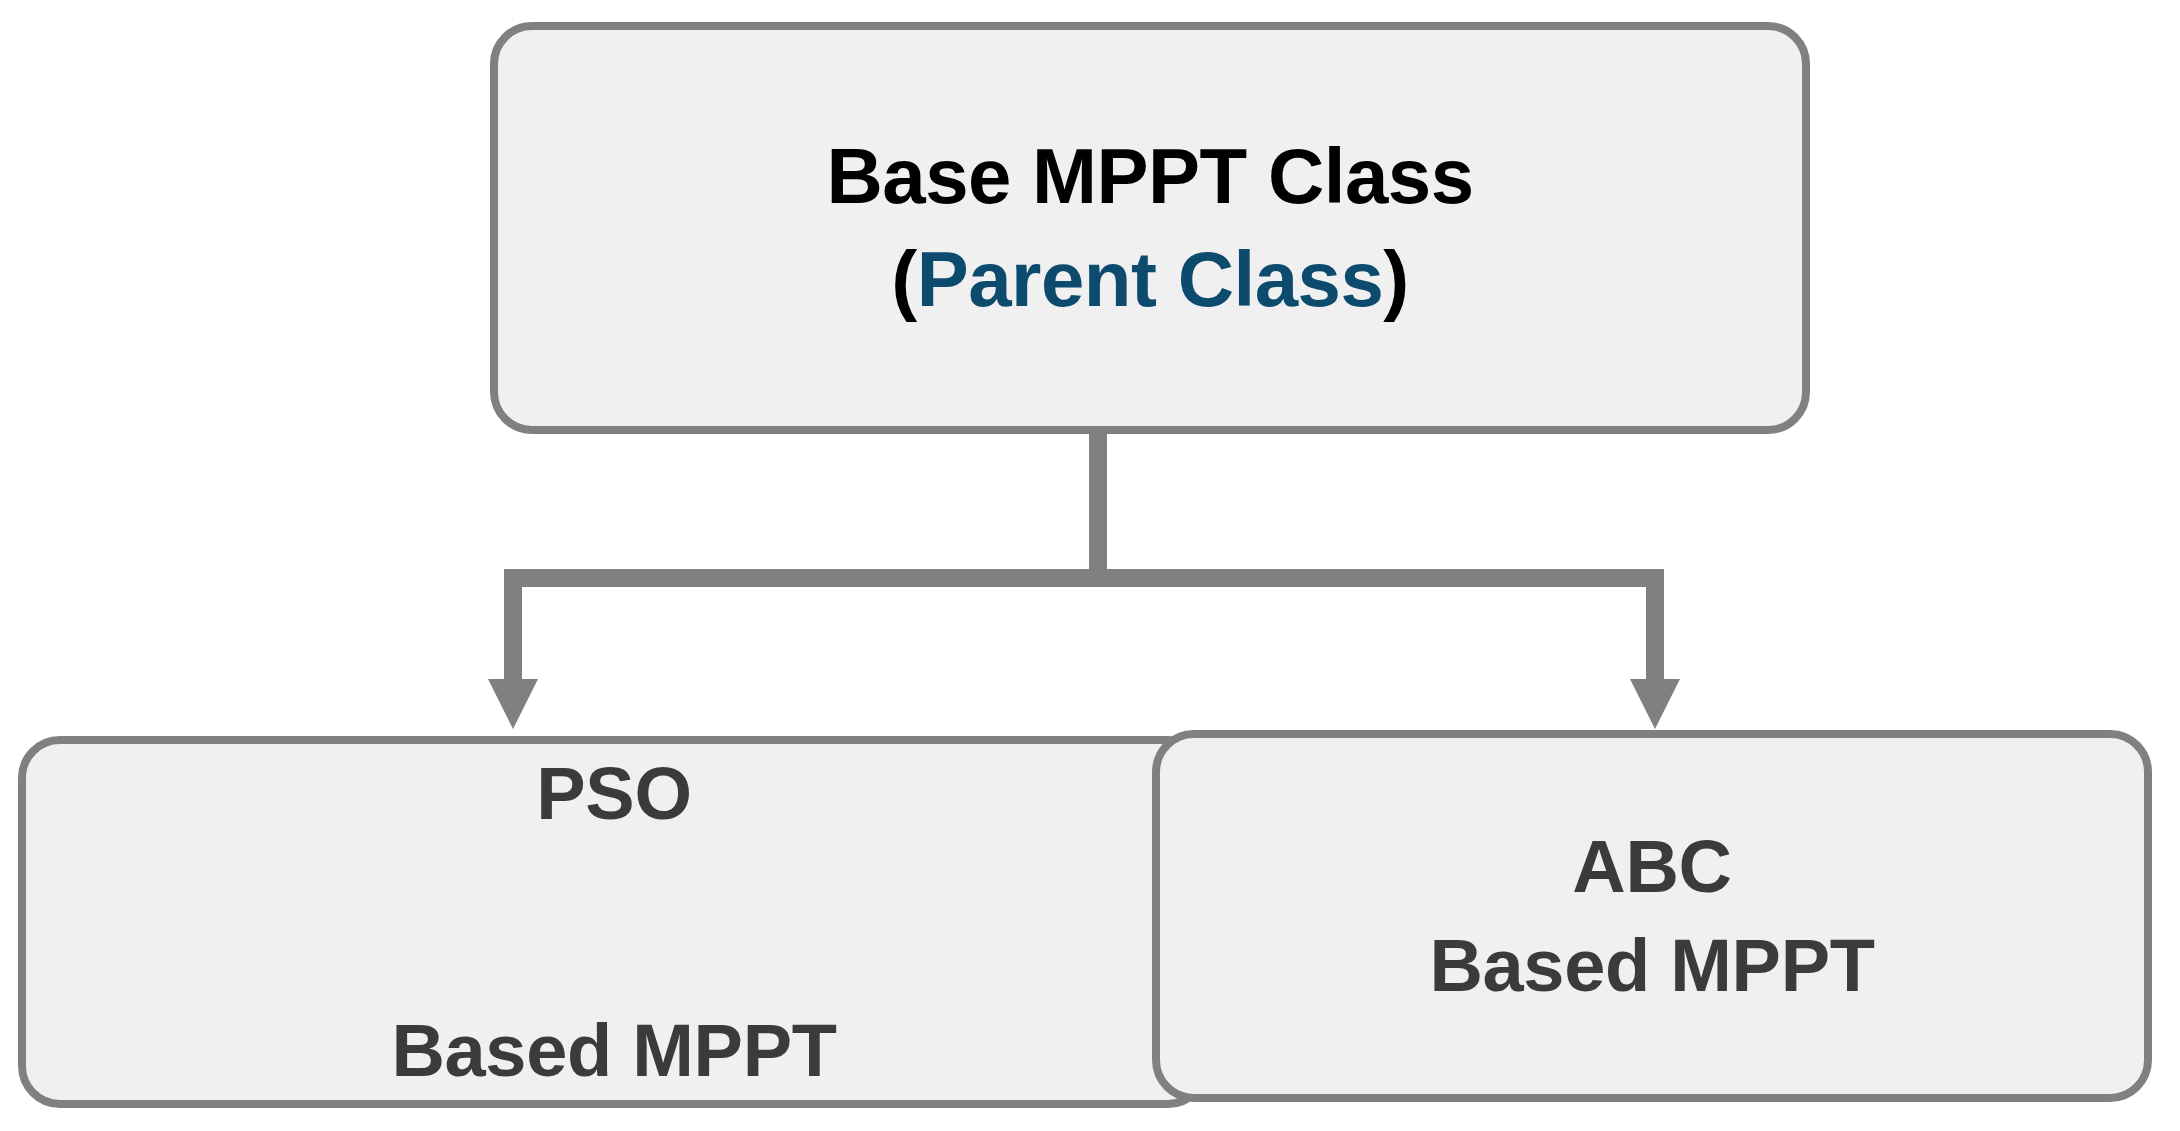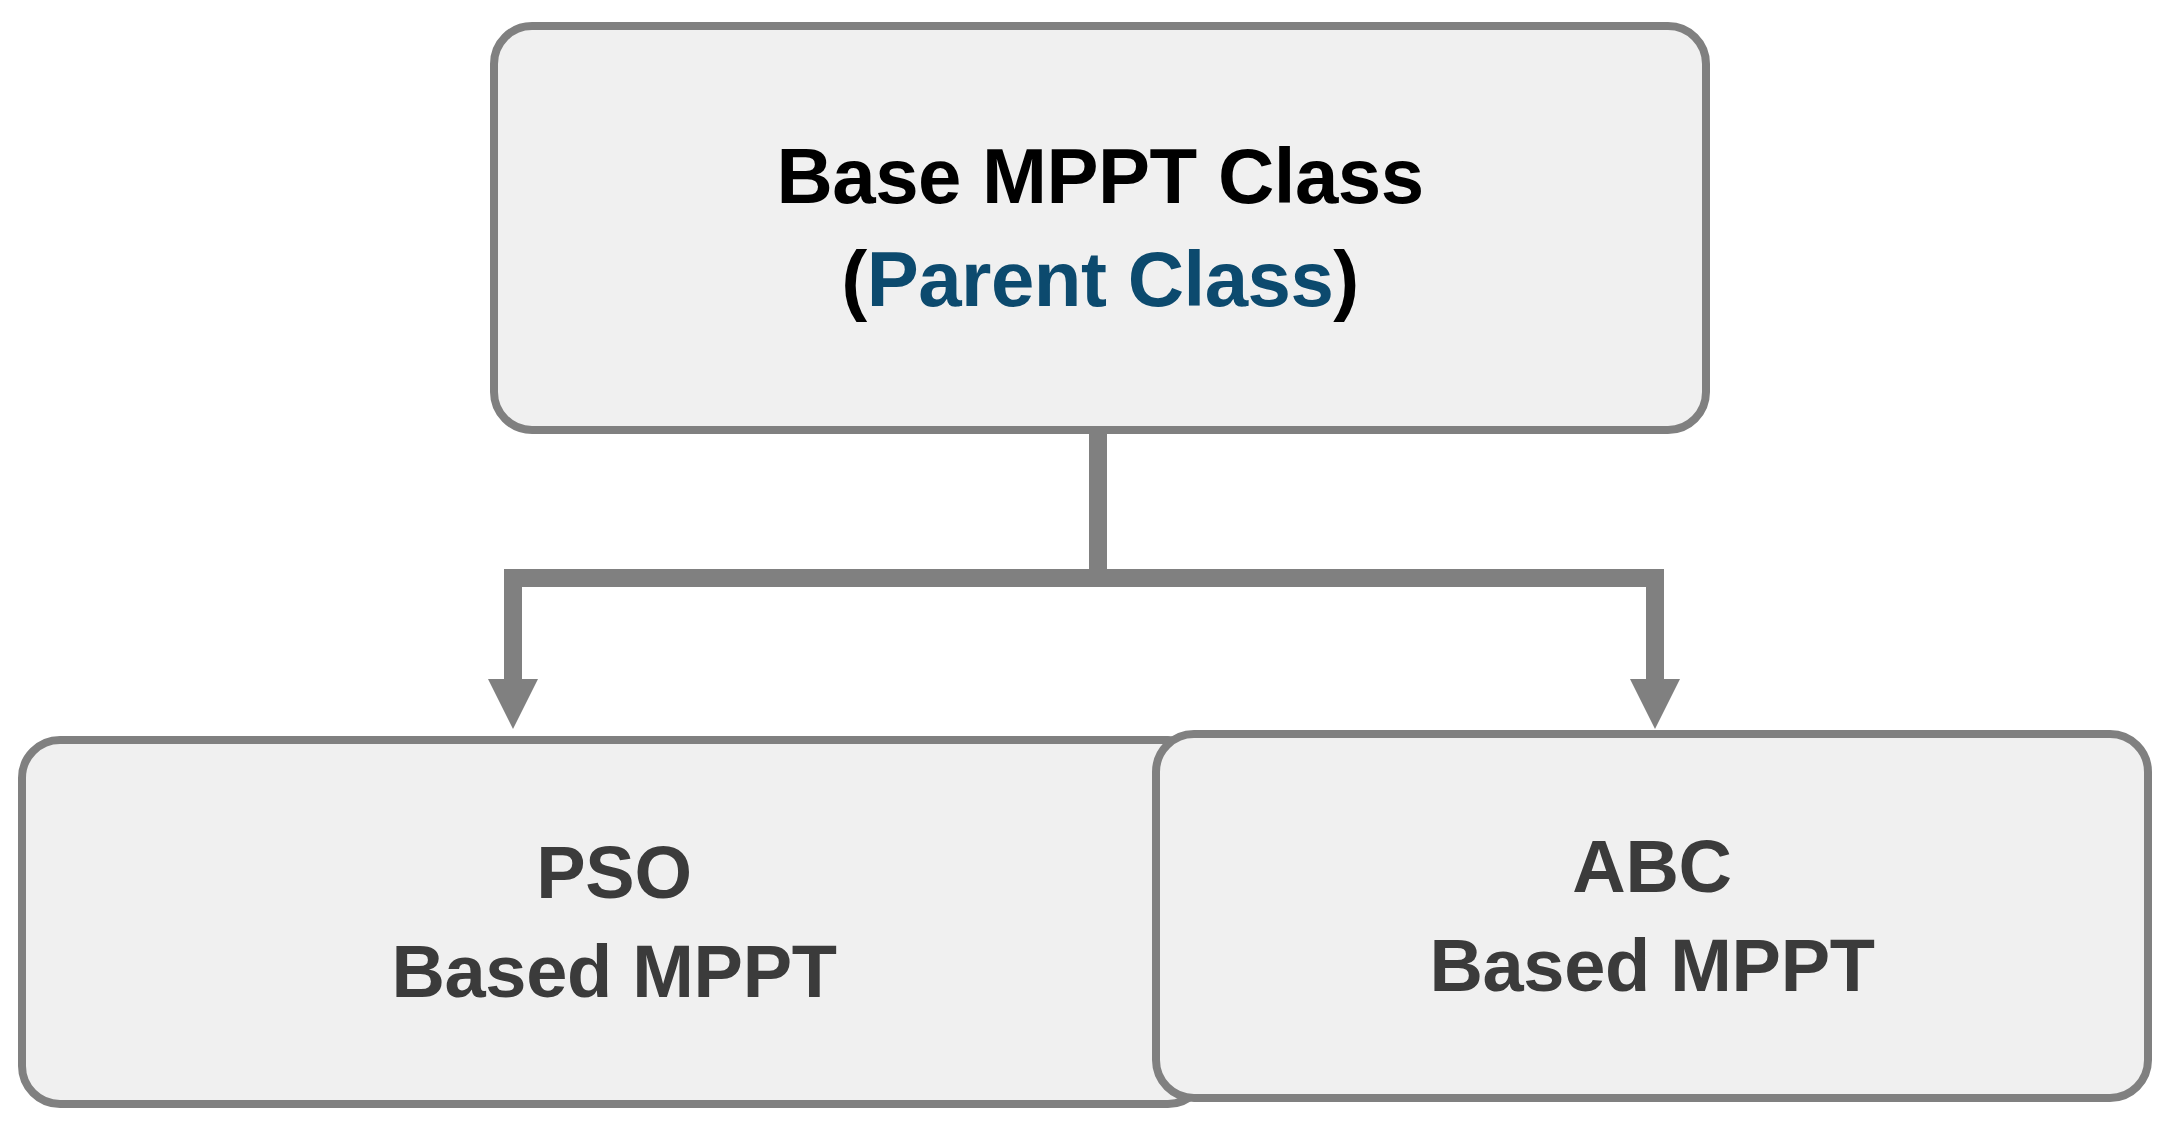--- a/index.html
+++ b/index.html
@@ -26,29 +26,30 @@
     border-radius: 42px;
     display: flex;
     flex-direction: column;
     align-items: center;
     justify-content: center;
     text-align: center;
   }
   #node-root {
     left: 490px;
     top: 22px;
-    width: 1220px;
+    width: 1320px;
     height: 412px;
     text-align: right;
   }
   #node-pso {
     left: 18px;
     top: 736px;
     width: 1192px;
     height: 372px;
+    justify-content: space-between;
   }
   #node-abc {
     left: 1152px;
     top: 730px;
     width: 1000px;
     height: 372px;
   }
   .root-line {
     font-size: 78px;
     font-weight: bold;

